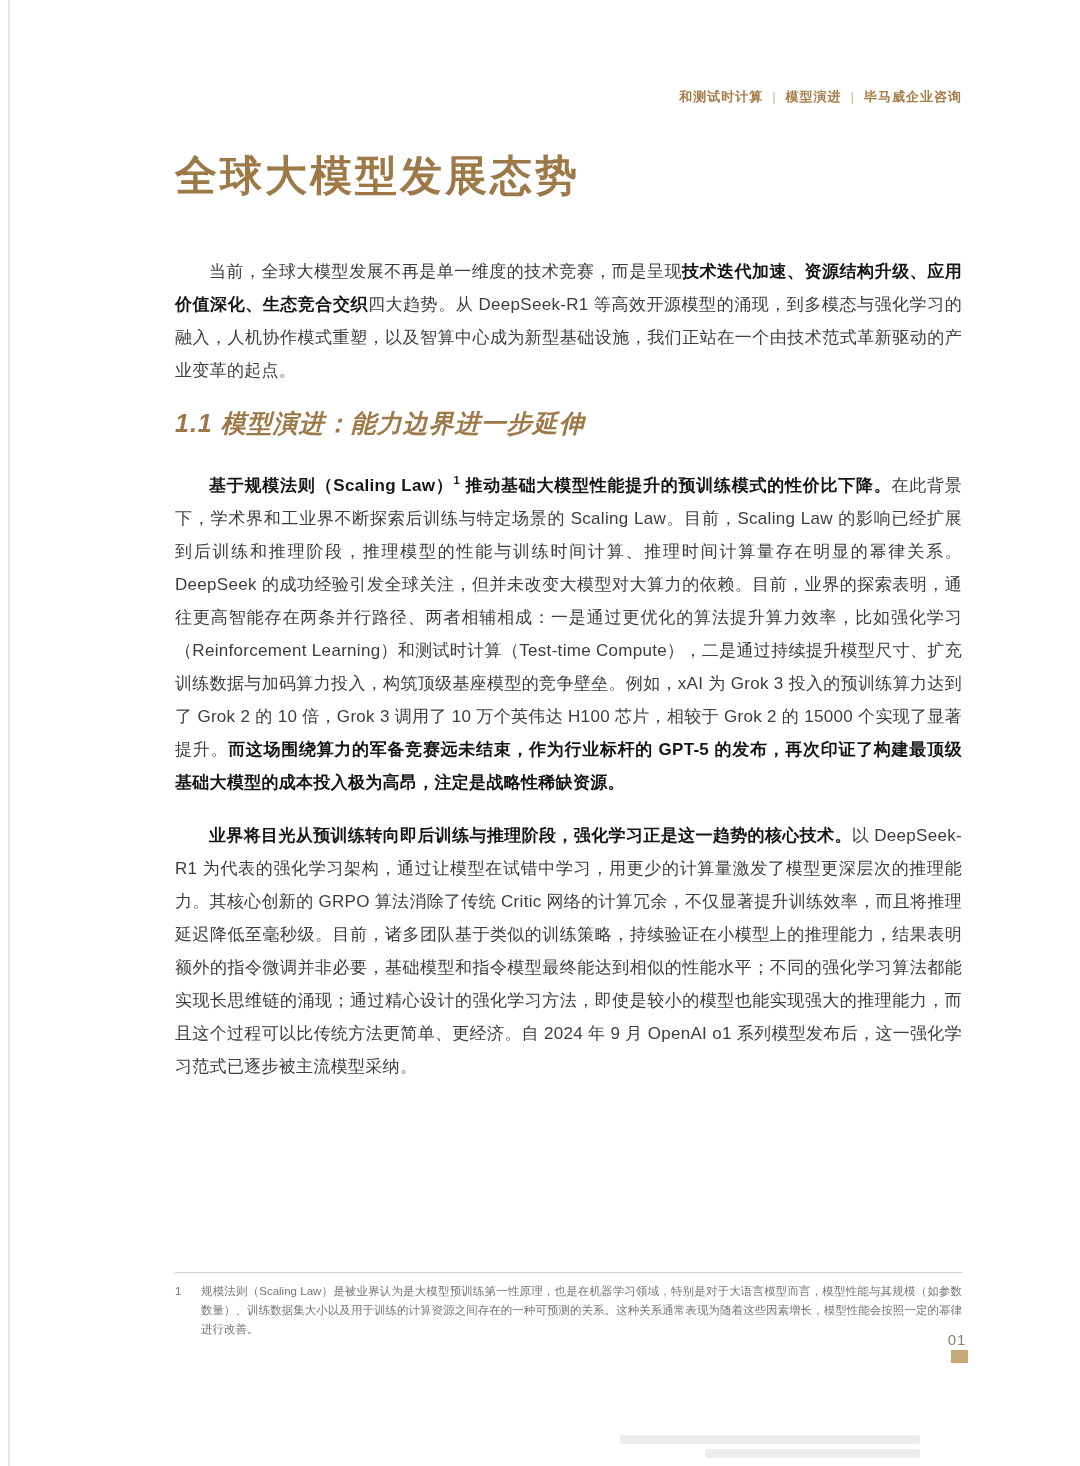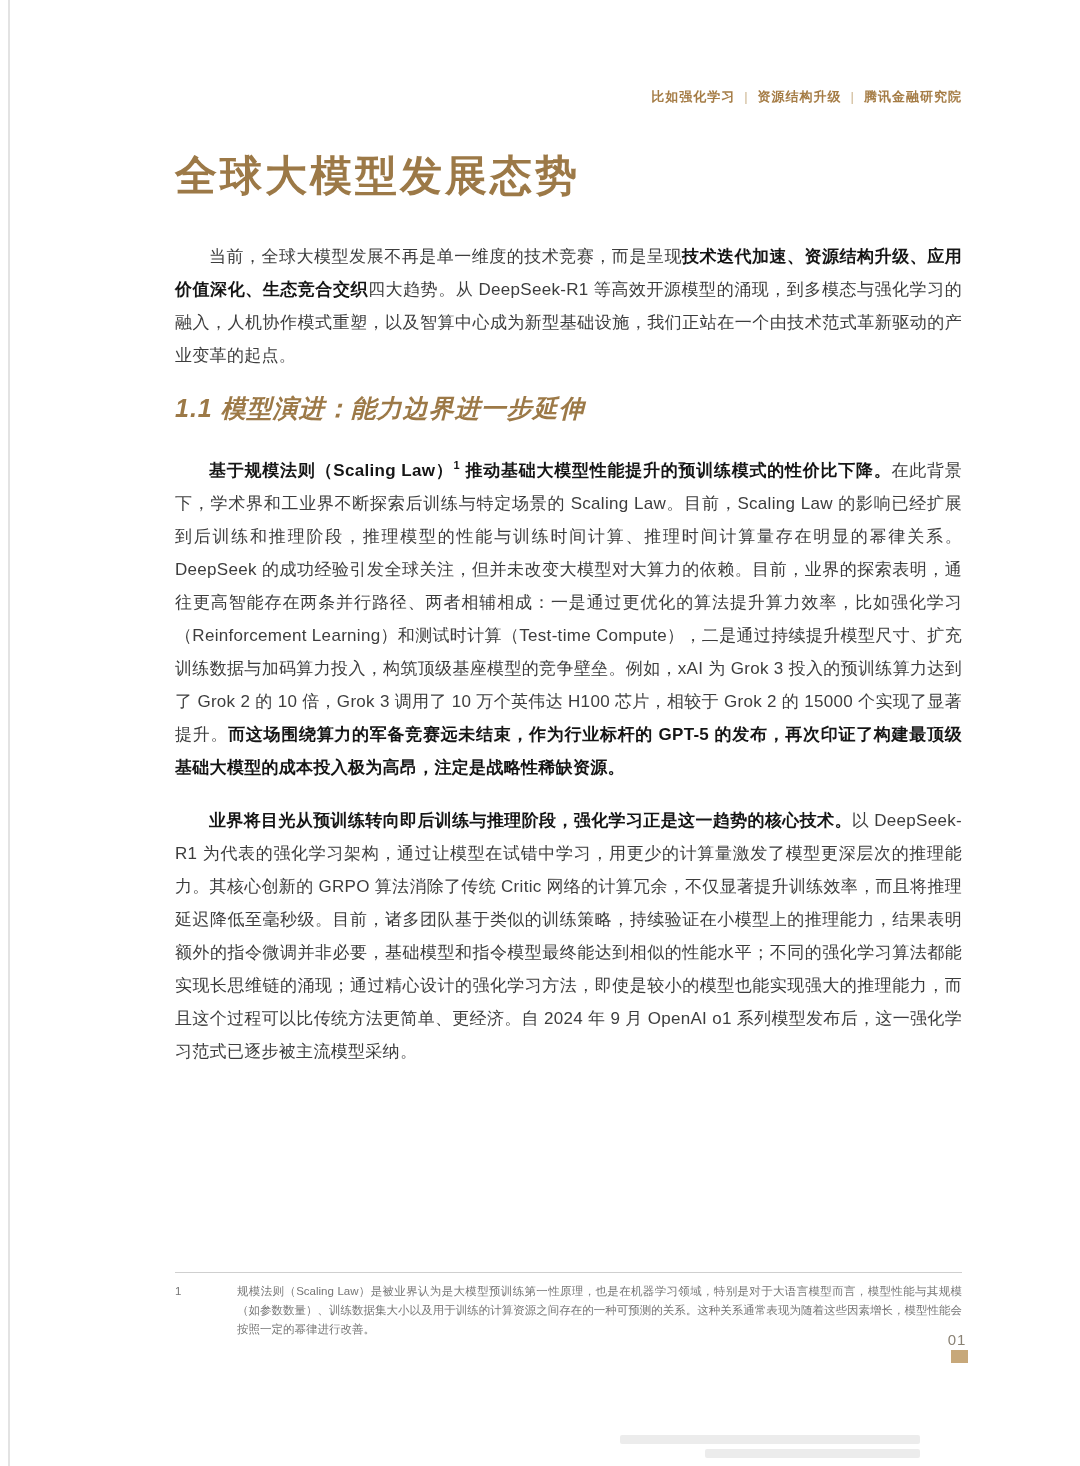--- a/index.html
+++ b/index.html
@@ -54,21 +54,21 @@
     top: 240px;
     left: 175px;
     width: 787px;
     color: #3d3d3d;
     font-size: 17px;
     line-height: 33px;
     letter-spacing: 0.3px;
     text-align: justify;
   }
   .content p {
-    margin: 0 0 20px 0;
+    margin: 15px 0 20px 0;
     text-indent: 2em;
   }
   .run-bold {
     font-weight: bold;
     color: #151515;
   }
   sup.run-bold {
     font-size: 11px;
     line-height: 0;
   }
@@ -104,21 +104,20 @@
     font-size: 11.5px;
     line-height: 19px;
     color: #767676;
     text-align: justify;
   }
   .footnote .fn-marker {
     flex: 0 0 26px;
   }
   .footnote .fn-text {
     flex: 1;
-    margin-left: 36px;
   }
   .page-number-wrap {
     position: absolute;
     top: 1331px;
     right: 112px;
     display: flex;
     align-items: center;
     flex-direction: column;
   }
   .page-number {
@@ -148,21 +147,21 @@
   }
   .wm-line.l1 { width: 300px; }
   .wm-line.l2 { width: 215px; }
 </style>
 </head>
 <body>
 
 <div class="edge-line"></div>
 
 <div class="page-header">
-  <span>比如强化学习</span><span class="sep">|</span><span>资源结构升级</span><span class="sep">|</span><span>腾讯金融研究院</span>
+  <span>和测试时计算</span><span class="sep">|</span><span>模型演进</span><span class="sep">|</span><span>毕马威企业咨询</span>
 </div>
 
 <h1 class="doc-title">全球大模型发展态势</h1>
 
 <div class="content">
   <p><span>当前，全球大模型发展不再是单一维度的技术竞赛，而是呈现</span><span class="run-bold">技术迭代加速、资源结构升级、应用价值深化、生态竞合交织</span><span>四大趋势。从 DeepSeek-R1 等高效开源模型的涌现，到多模态与强化学习的融入，人机协作模式重塑，以及智算中心成为新型基础设施，我们正站在一个由技术范式革新驱动的产业变革的起点。</span></p>
 
   <h2 class="section-heading">1.1 模型演进：能力边界进一步延伸</h2>
 
 

